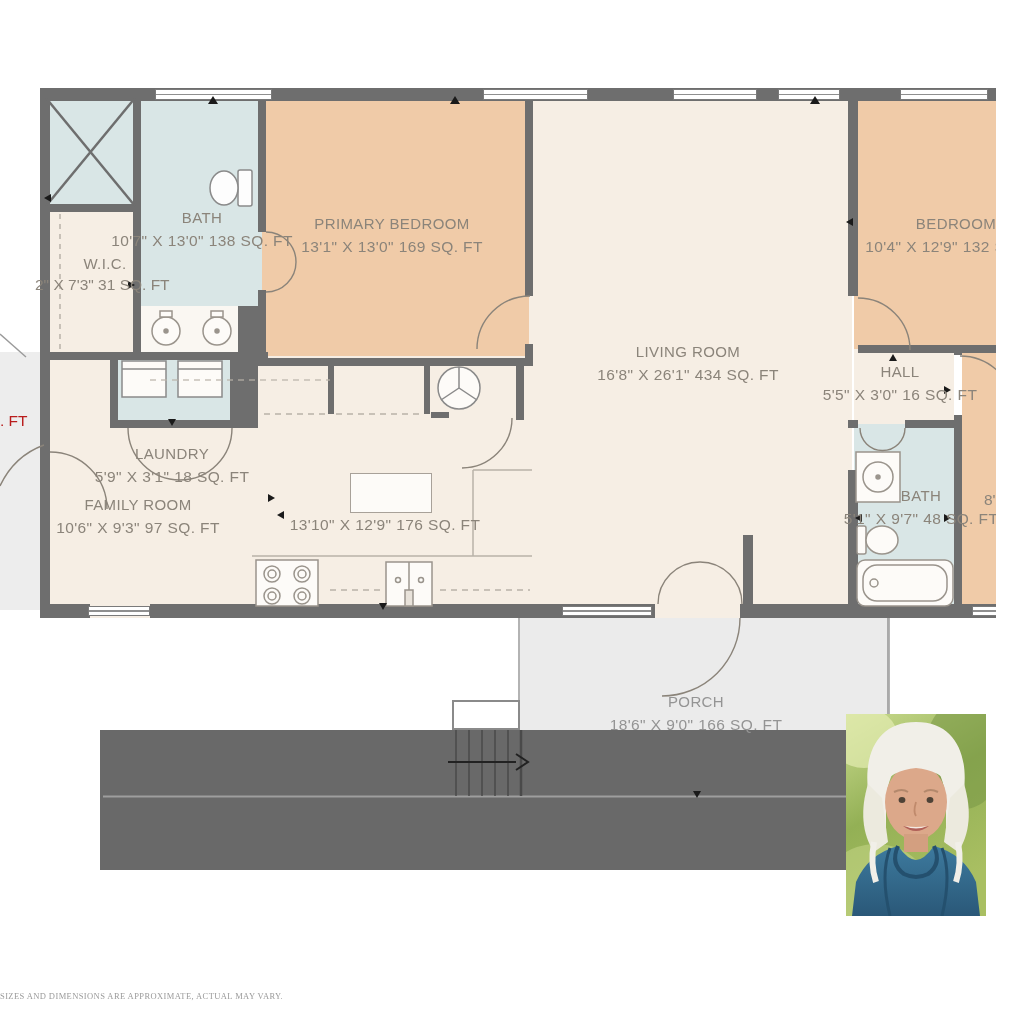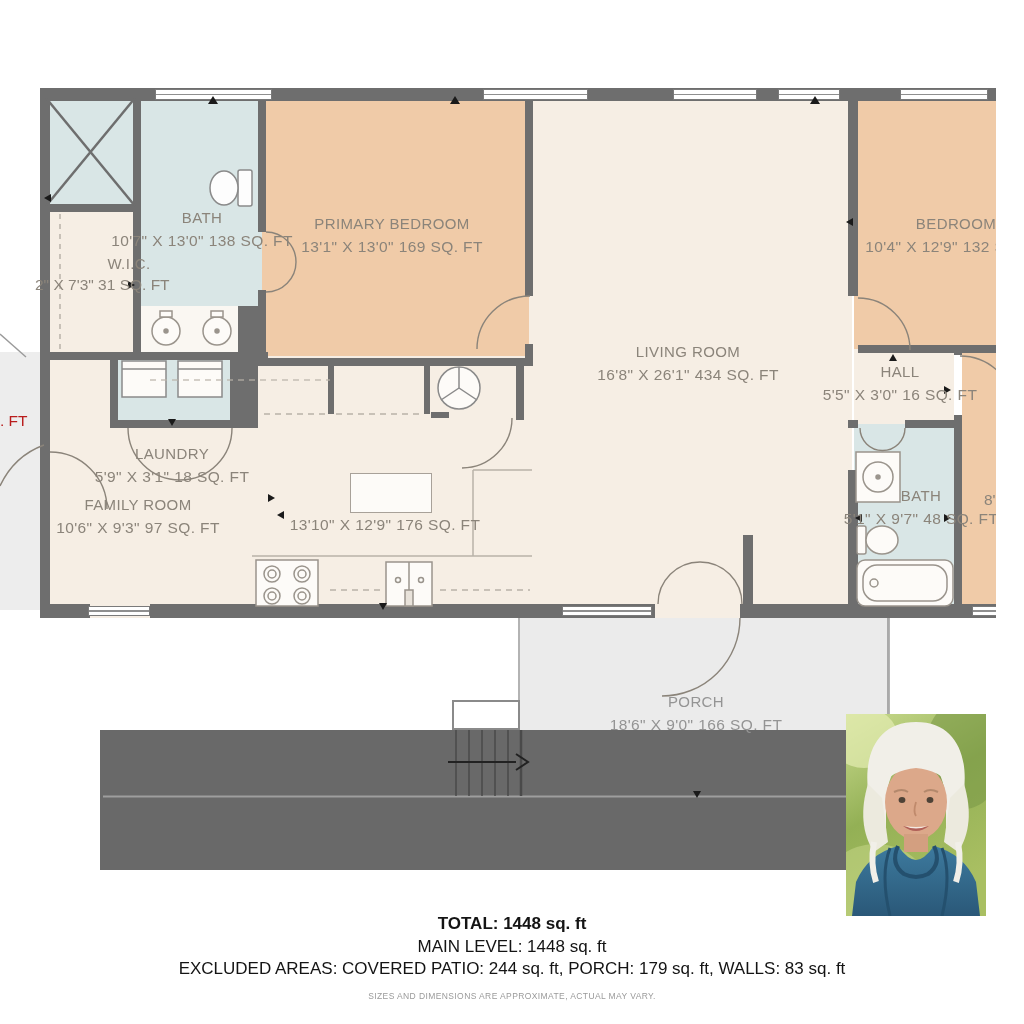--- a/index.html
+++ b/index.html
@@ -16,21 +16,21 @@
   #watermark{position:absolute;left:64px;top:608px;z-index:45;
     font-family:"DejaVu Sans",sans-serif;font-weight:800;font-size:108px;letter-spacing:1px;
     color:#ffffff;text-shadow:0 0 1px rgba(130,130,130,.18);white-space:nowrap;}
   #patio-band{position:absolute;left:100px;top:730px;width:790px;height:140px;background:#696969;z-index:20;}
   #porch{position:absolute;left:518px;top:618px;width:372px;height:112px;background:#ebebeb;border-left:2px solid #b3b3b3;border-right:2px solid #b3b3b3;box-sizing:border-box;z-index:5;}
   #landing{position:absolute;left:452px;top:700px;width:68px;height:30px;background:#ffffff;border:2px solid #8a8a8a;box-sizing:border-box;z-index:21;}
   #left-exterior{position:absolute;left:0;top:352px;width:44px;height:258px;background:#ededed;z-index:4;}
   #agent-photo{position:absolute;left:846px;top:714px;width:140px;height:202px;z-index:50;}
   #summary{position:absolute;left:0;top:913px;width:1024px;text-align:center;z-index:55;color:#141414;font-size:17px;line-height:22.5px;}
   #summary .tot{font-weight:bold;}
-  #disclaimer{position:absolute;left:0;top:991px;width:1024px;text-align:center;z-index:55;color:#9a9a9a;font-size:8.5px;letter-spacing:.4px;}
+  #disclaimer{position:absolute;left:0;top:991px;width:1024px;z-index:55;color:#9a9a9a;font-size:8.5px;letter-spacing:.4px;font-family:Liberation Serif, serif;}
   .z10{z-index:10;} .z12{z-index:12;}
 </style>
 </head>
 <body>
 
 <div id="canvas">
 
   <div id="left-exterior"></div>
   <div id="porch"></div>
   <div id="patio-band"></div>
@@ -203,21 +203,21 @@
         <path d="M 951 390 l -7 -4 v 8 z"></path>
         <path d="M 275 498 l -7 -4 v 8 z"></path>
         <path d="M 951 518 l -7 -4 v 8 z"></path>
     </g>
   </svg>
 
   <div class="rlabel" style="left:72px;top:206px;width:260px;">
     <div class="nm">BATH</div>
     <div>10'7" X 13'0" 138 SQ. FT</div>
   </div>
-  <div class="rlabel" style="left:0px;top:252px;width:210px;padding-left:24px;">
+  <div class="rlabel" style="left:0px;top:252px;width:210px;">
     <div class="nm">W.I.C.</div>
   </div>
   <div class="frag" style="left:35px;top:276px;">2" X 7'3" 31 SQ. FT</div>
   <div class="rlabel" style="left:262px;top:212px;width:260px;">
     <div class="nm">PRIMARY BEDROOM</div>
     <div>13'1" X 13'0" 169 SQ. FT</div>
   </div>
   <div class="rlabel" style="left:560px;top:340px;width:256px;">
     <div class="nm">LIVING ROOM</div>
     <div>16'8" X 26'1" 434 SQ. FT</div>
@@ -283,20 +283,15 @@
     <path d="M 70 88 Q 67 98 70 102" stroke="#c08a6c" stroke-width="1.8" fill="none"></path>
     <path d="M 57 112 Q 70 122 83 112 Q 70 116 57 112 Z" fill="#b06058"></path>
     <path d="M 59 112 Q 70 117 81 112 Q 70 114 59 112 Z" fill="#f4e9e2"></path>
     <rect x="58" y="120" width="24" height="18" fill="#d39f80"></rect>
     <path d="M 6 202 L 10 168 Q 22 140 52 132 Q 62 146 70 146 Q 78 146 88 132 Q 118 140 130 168 L 134 202 Z" fill="url(#swG)"></path>
     <path d="M 44 134 Q 34 160 44 202 M 96 134 Q 106 160 96 202" stroke="#24506e" stroke-width="3" fill="none"></path>
     <path d="M 52 132 Q 44 150 58 160 Q 70 166 82 160 Q 96 150 88 132" fill="none" stroke="#24506e" stroke-width="4"></path>
     <path d="M 28 128 Q 24 150 30 168 M 112 128 Q 116 150 110 168" stroke="#f1efe8" stroke-width="6" fill="none"></path>
   </svg>
 
-  <div id="summary">
-    <div class="tot">TOTAL: 1448 sq. ft</div>
-    <div>MAIN LEVEL: 1448 sq. ft</div>
-    <div>EXCLUDED AREAS: COVERED PATIO: 244 sq. ft, PORCH: 179 sq. ft, WALLS: 83 sq. ft</div>
-  </div>
   <div id="disclaimer">SIZES AND DIMENSIONS ARE APPROXIMATE, ACTUAL MAY VARY.</div>
 
 </div>
 
 </body></html>

